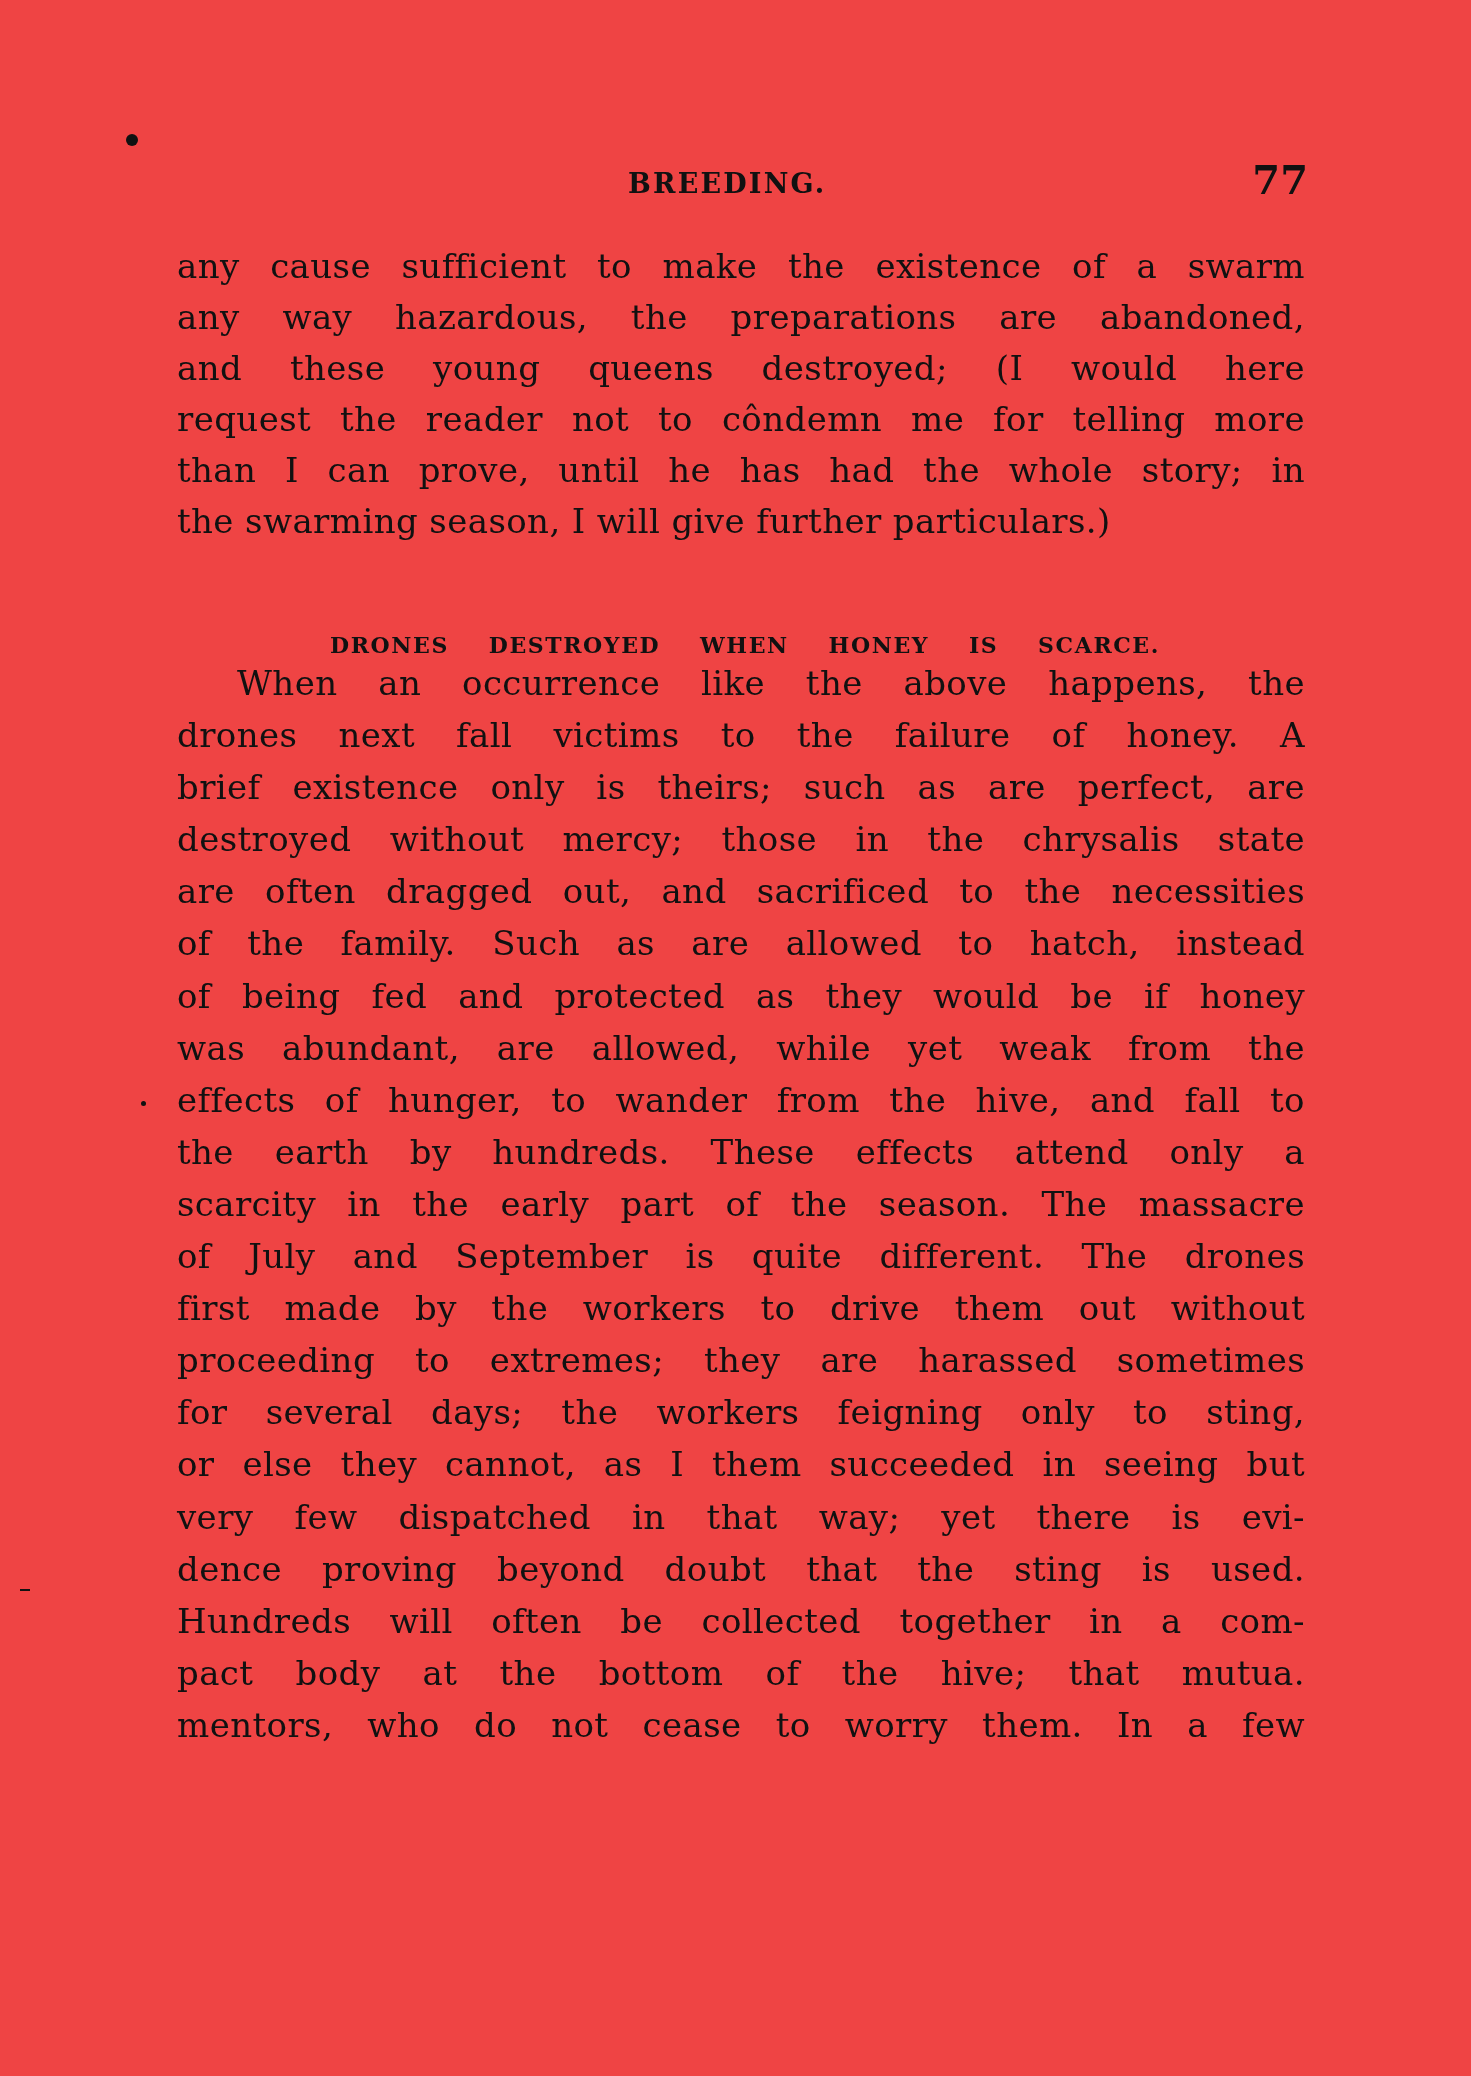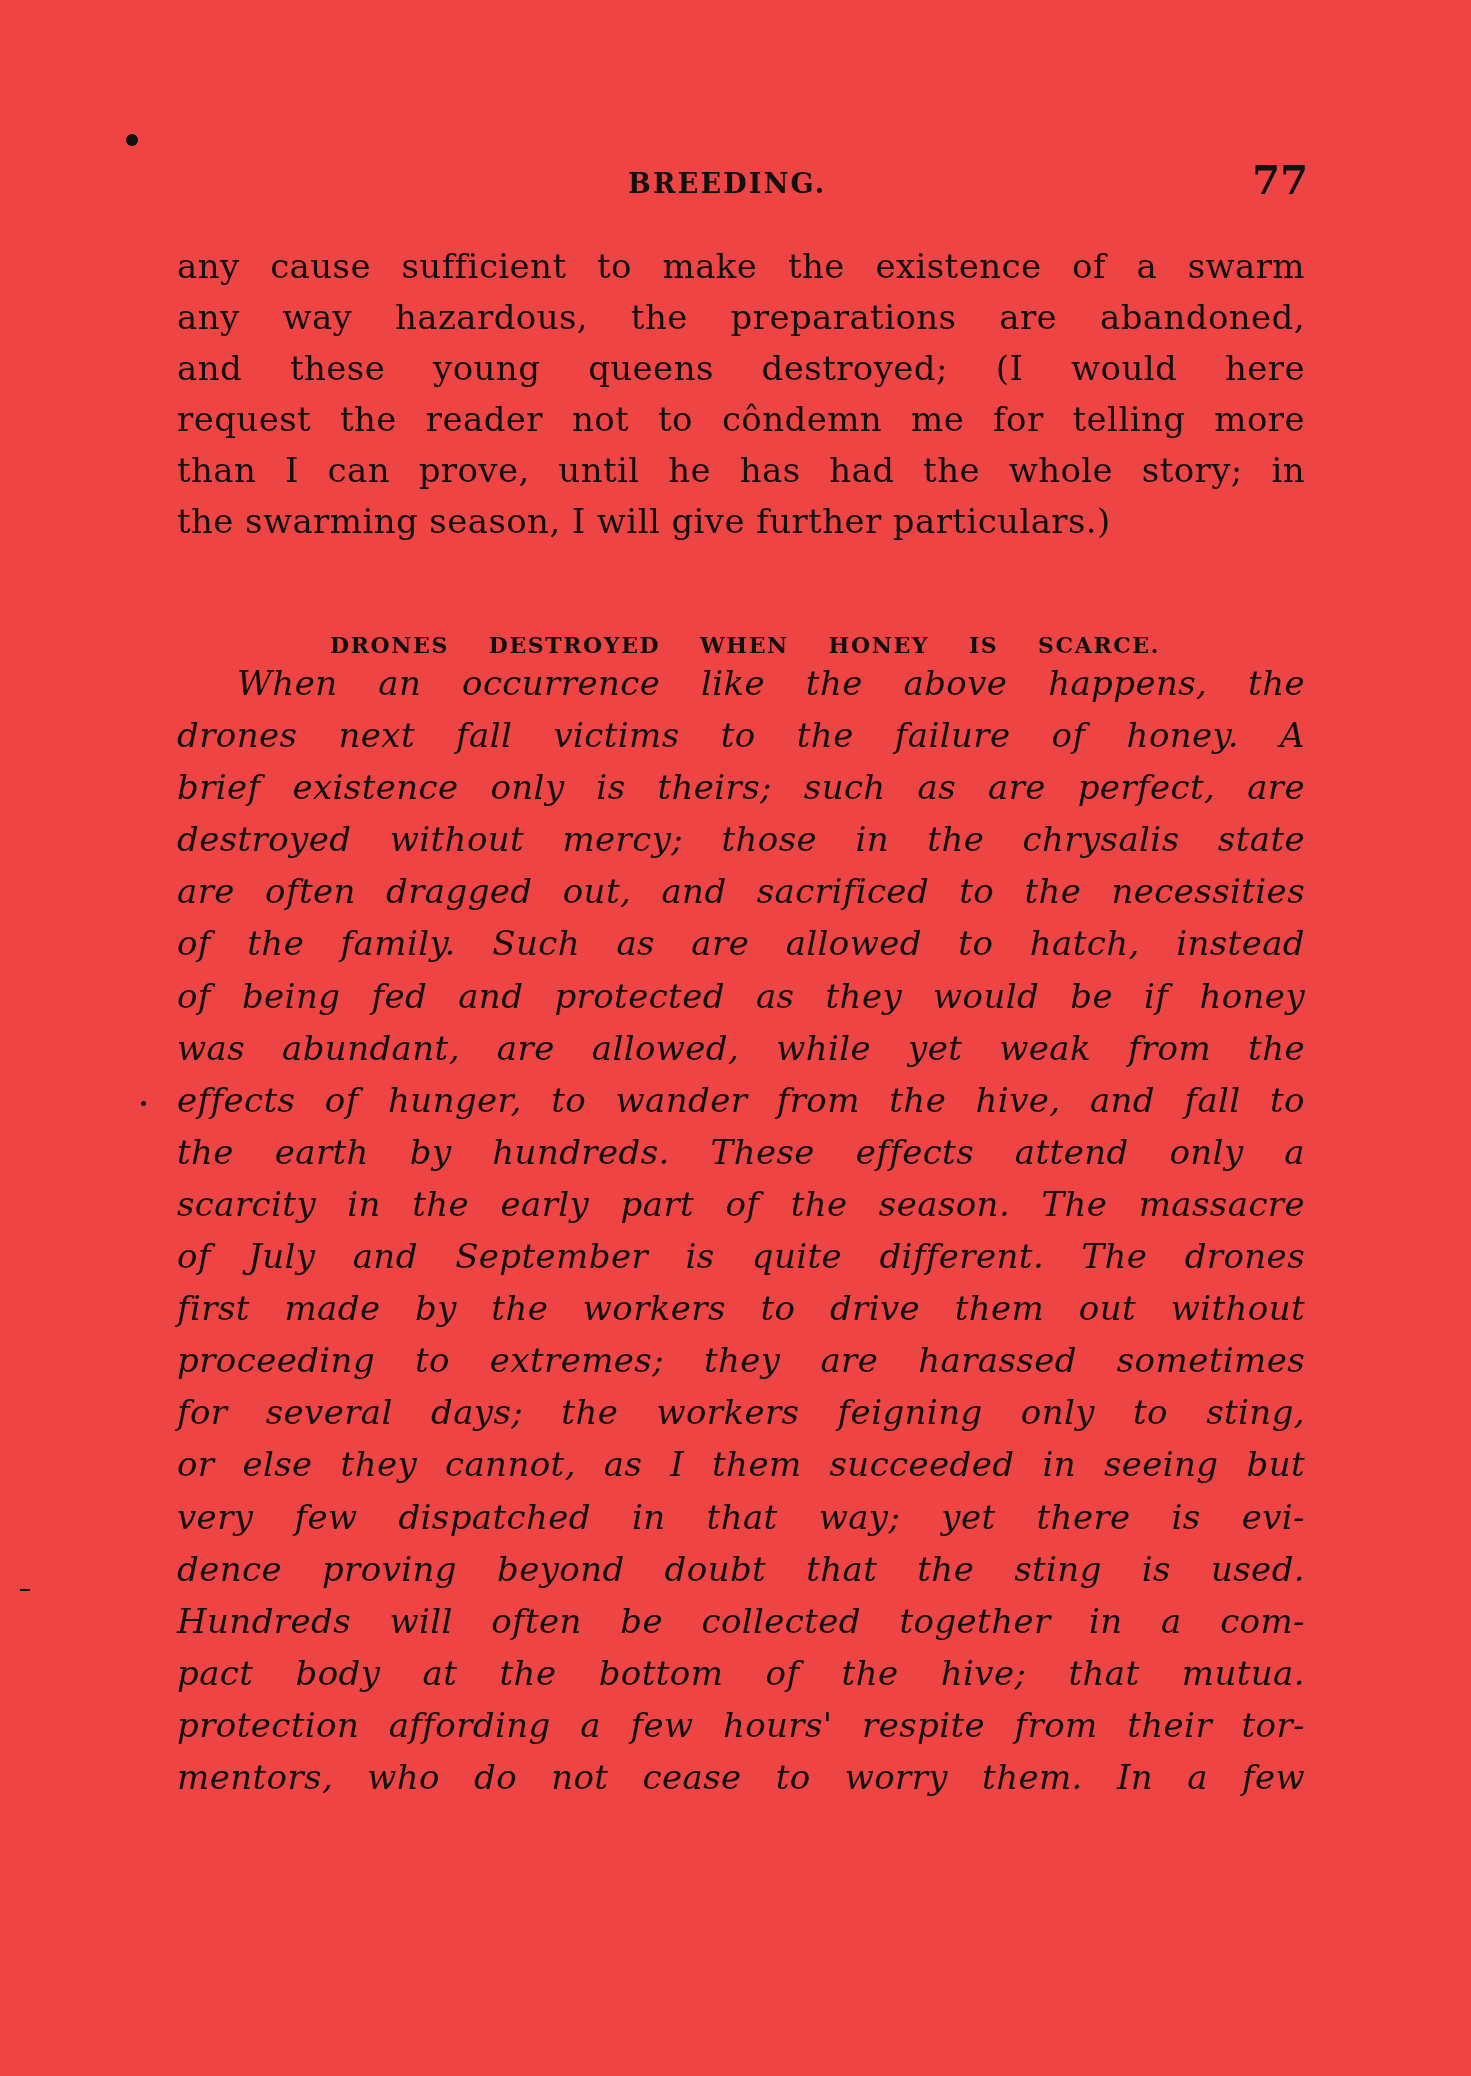--- a/index.html
+++ b/index.html
@@ -59,21 +59,21 @@
       height: 51px;
       line-height: 51px;
       font-size: 34px;
       letter-spacing: 0.4px;
       text-align: justify;
       text-align-last: justify;
       white-space: normal;
       overflow: visible;
     }
     .para1 { top: 241px; }
-    .para2 { top: 657px; font-style: italic; }
+    .para2 { top: 657px; }
     .para2 .line { height: 52.1px; line-height: 52.1px; }
     .para2 .line.indent { padding-left: 60px; }
     .section-heading {
       position: absolute;
       top: 628px;
       left: 330px;
       width: 830px;
       font-family: "DejaVu Serif", "Liberation Serif", serif;
       font-weight: bold;
       font-size: 22px;
@@ -121,17 +121,16 @@
     <div class="line">scarcity in the early part of the season. The massacre</div>
     <div class="line">of July and September is quite different. The drones</div>
     <div class="line">first made by the workers to drive them out without</div>
     <div class="line">proceeding to extremes; they are harassed sometimes</div>
     <div class="line">for several days; the workers feigning only to sting,</div>
     <div class="line">or else they cannot, as I them succeeded in seeing but</div>
     <div class="line">very few dispatched in that way; yet there is evi-</div>
     <div class="line">dence proving beyond doubt that the sting is used.</div>
     <div class="line">Hundreds will often be collected together in a com-</div>
     <div class="line">pact body at the bottom of the hive; that mutua.</div>
-    <div class="line">protection affording a few hours' respite from their tor-</div>
     <div class="line">mentors, who do not cease to worry them. In a few</div>
   </div>
 
 </div>
 
 </body></html>

